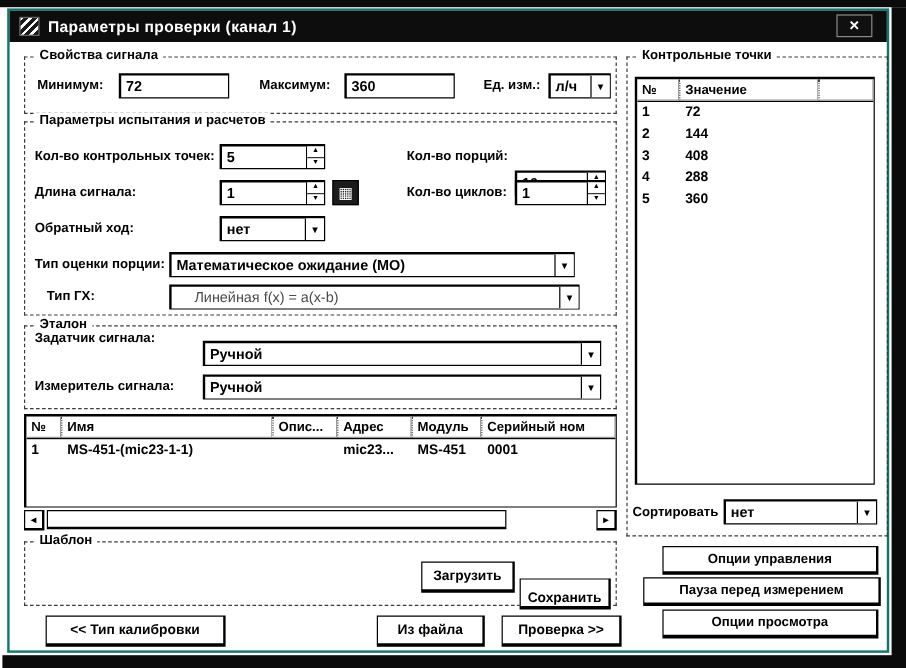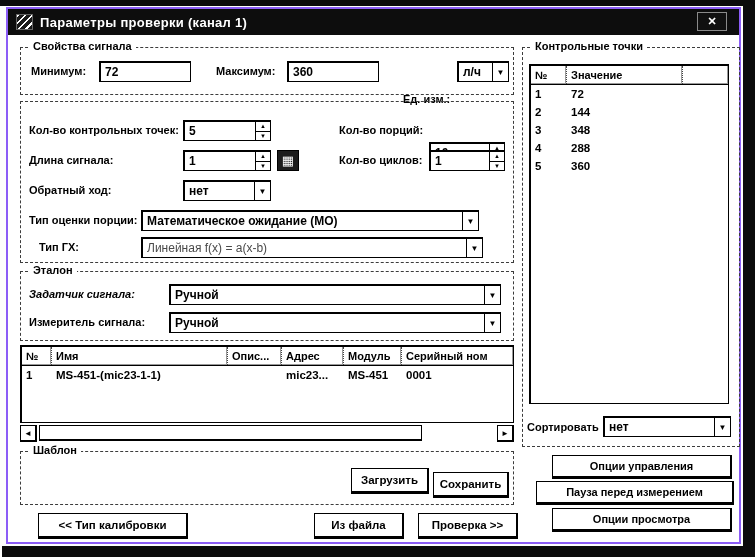--- a/index.html
+++ b/index.html
@@ -13,21 +13,21 @@
   }
   
   .edge { position:absolute; background:#0b0b0b; }
   .edge-top { left:0; top:0; width:755px; height:6px; }
   .edge-right { left:743px; top:6px; width:12px; height:551px; }
   .edge-bottom { left:2px; top:546px; width:753px; height:11px; }
 
   
   .win {
     position:absolute; left:6px; top:7px; width:735px; height:537px;
-    border:2px solid #8b5cf6; background:#fff;
+    border:2px solid #0f766e; background:#fff;
   }
   .titlebar {
     position:absolute; left:0; top:0; right:0; height:26px;
     background:#0d0d0d; display:flex; align-items:center; gap:7px; padding:0 8px;
   }
   .app-icon {
     width:17px; height:16px; flex:0 0 auto;
     background:repeating-linear-gradient(135deg,#fff 0 2px,#1a1a1a 2px 5px);
     border:1px solid #666;
   }
@@ -135,30 +135,31 @@
   <div class="group" style="left:12px; top:38px; width:494px; height:48px;">
     <div class="group-title">Свойства сигнала</div>
     <div class="lbl" style="left:10px; top:17px;">Минимум:</div>
     <div class="field" style="left:78px; top:13px; width:92px;">
       <div class="val">72</div>
     </div>
     <div class="lbl" style="left:195px; top:17px;">Максимум:</div>
     <div class="field" style="left:266px; top:13px; width:92px;">
       <div class="val">360</div>
     </div>
-    <div class="lbl" style="left:382px; top:17px;margin-top:28px;">Ед. изм.:</div>
+    <div class="lbl" style="left:382px; top:17px;">Ед. изм.:</div>
     <div class="field" style="left:436px; top:13px; width:52px;">
       <div class="val">л/ч</div>
       <div class="dd-btn">
           <span>▼</span>
         </div>
     </div>
   </div>
 
   <div class="group" style="left:12px; top:92px; width:494px; height:162px;">
+    <div class="group-title">Параметры испытания и расчетов</div>
 
     <div class="lbl" style="left:8px; top:22px;">Кол-во контрольных точек:</div>
     <div class="field" style="left:162px; top:18px; width:88px;">
       <div class="val">5</div>
       <div class="spin">
         <div class="sb">▲</div>
         <div class="sb">▼</div>
       </div>
     </div>
     <div class="lbl" style="left:318px; top:22px;">Кол-во порций:</div>
@@ -200,31 +201,31 @@
 
     <div class="lbl" style="left:8px; top:112px;">Тип оценки порции:</div>
     <div class="field" style="left:120px; top:108px; width:338px;">
       <div class="val">Математическое ожидание (МО)</div>
       <div class="dd-btn">
           <span>▼</span>
         </div>
     </div>
 
     <div class="lbl" style="left:18px; top:139px;">Тип ГХ:</div>
-    <div class="field" style="left:120px; top:135px; width:342px;">
+    <div class="field" style="left:120px; top:135px; width:342px;padding-left:15px;">
       <div class="val dim">Линейная f(x) = a(x-b)</div>
       <div class="dd-btn">
           <span>▼</span>
         </div>
     </div>
   </div>
 
   <div class="group" style="left:12px; top:262px; width:494px; height:70px;">
     <div class="group-title">Эталон</div>
-    <div class="lbl" style="left:8px; top:16px;font-style:italic;">Задатчик сигнала:</div>
+    <div class="lbl" style="left:8px; top:4px;">Задатчик сигнала:</div>
     <div class="field" style="left:148px; top:12px; width:332px;">
       <div class="val">Ручной</div>
       <div class="dd-btn">
           <span>▼</span>
         </div>
     </div>
     <div class="lbl" style="left:8px; top:44px;">Измеритель сигнала:</div>
     <div class="field" style="left:148px; top:40px; width:332px;">
       <div class="val">Ручной</div>
       <div class="dd-btn">
@@ -260,21 +261,21 @@
     <div class="sc-btn" style="right:0;">
       <span>►</span>
     </div>
   </div>
 
   <div class="group" style="left:12px; top:442px; width:494px; height:54px;">
     <div class="group-title">Шаблон</div>
     <div class="btn" style="left:330px; top:16px; width:78px; height:26px;">
       <span>Загрузить</span>
     </div>
-    <div class="btn" style="left:412px; top:20px; width:76px; height:26px;">
+    <div class="btn" style="left:412px; top:30px; width:76px; height:26px;align-items:flex-end;">
       <span>Сохранить</span>
     </div>
   </div>
 
   <div class="btn" style="left:30px; top:504px; width:150px; height:26px;">
     <span>&lt;&lt; Тип калибровки</span>
   </div>
   <div class="btn" style="left:306px; top:504px; width:90px; height:26px;">
     <span>Из файла</span>
   </div>
@@ -293,21 +294,21 @@
       <div class="trow">
         <div class="td" style="width:36px;">1</div>
         <div class="td">72</div>
       </div>
       <div class="trow">
         <div class="td" style="width:36px;">2</div>
         <div class="td">144</div>
       </div>
       <div class="trow">
         <div class="td" style="width:36px;">3</div>
-        <div class="td">348</div>
+        <div class="td">408</div>
       </div>
       <div class="trow">
         <div class="td" style="width:36px;">4</div>
         <div class="td">288</div>
       </div>
       <div class="trow">
         <div class="td" style="width:36px;">5</div>
         <div class="td">360</div>
       </div>
     </div>

